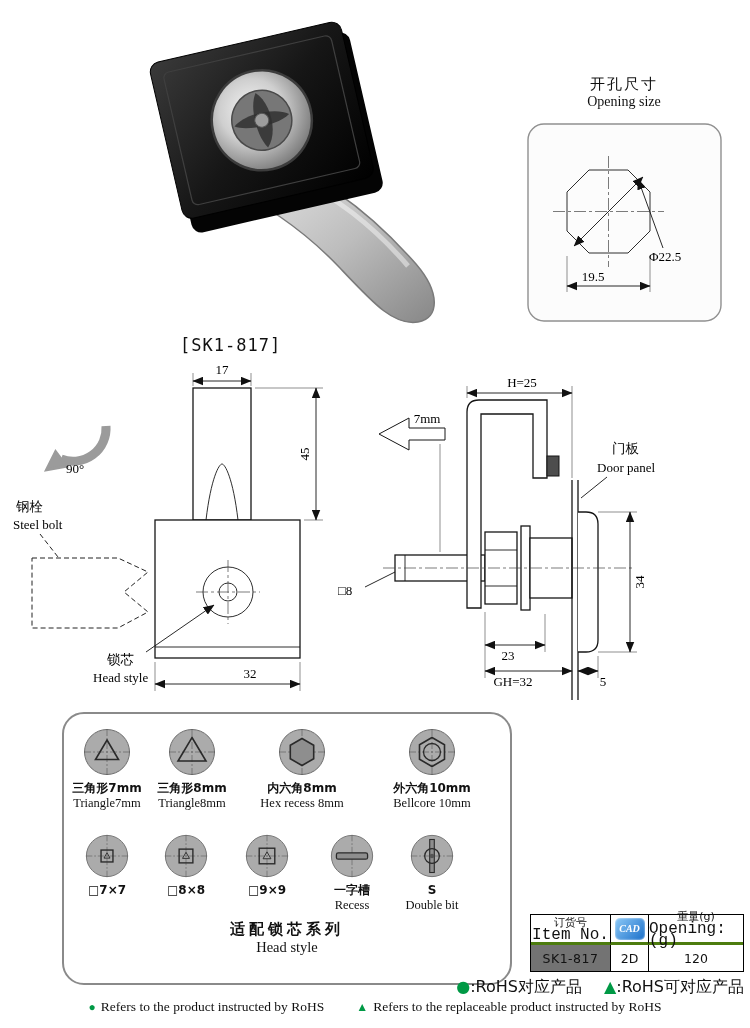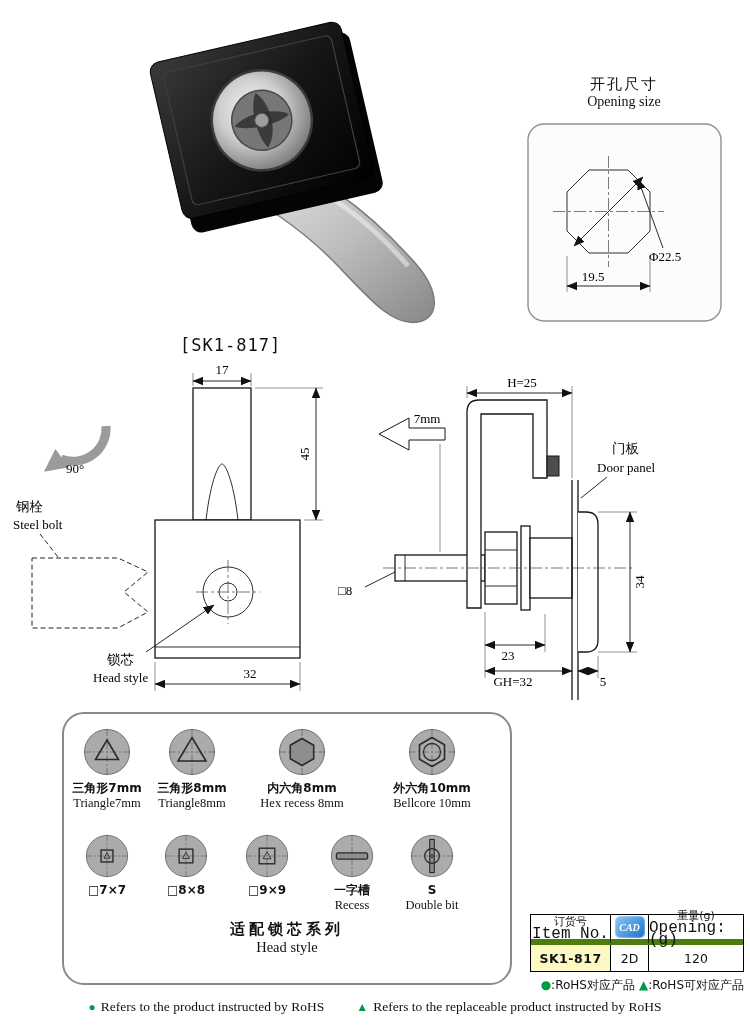--- a/index.html
+++ b/index.html
@@ -29,32 +29,32 @@
   .style-item{position:absolute;width:110px;text-align:center}
   .style-item svg{display:block;margin:0 auto}
   .style-item .l1{margin-top:5px;font-size:12px;line-height:15px;font-weight:bold}
   .style-item .l2{font-family:"Liberation Serif",serif;font-size:12.5px;line-height:14px}
   .panel-caption{position:absolute;left:0;top:206px;width:100%;text-align:center}
   .panel-caption .zh{font-size:15px;letter-spacing:4px;font-weight:bold}
   .panel-caption .en{font-family:"Liberation Serif",serif;font-size:14.5px}
 
   
   .order-table{display:grid;grid-template-columns:80px 38px 94px;border:1px solid #000;background:#fff}
-  .ot-cell{border-right:1px solid #000;border-bottom:6px solid #4d7c0f;display:flex;flex-direction:column;
+  .ot-cell{border-right:1px solid #000;border-bottom:3px solid #4d7c0f;display:flex;flex-direction:column;
            align-items:center;justify-content:center;height:30px}
   .ot-cell.lastcol{border-right:none}
   .ot-cell.datarow{height:26px;border-bottom:none;flex-direction:row;font-size:12.5px}
   .ot-zh{font-size:11px;line-height:13px}
   .ot-en{font-family:Liberation Mono, monospace;font-size:16px;line-height:12px}
-  .green-cell{background:#fef9c3;font-weight:bold;letter-spacing:.5px}
+  .green-cell{background:#737373;font-weight:normal;letter-spacing:.5px}
   .cad-badge{width:30px;height:22px;border-radius:5px;background:linear-gradient(135deg,#8cc9f7,#1a6fc9);
              color:#fff;font:italic bold 10px "Liberation Serif",serif;display:flex;align-items:center;justify-content:center;
              box-shadow:inset 0 0 2px #fff}
 
-  .notes{display:flex;gap:4px;font-size:12px}
+  .notes{display:flex;gap:22px;font-size:16px}
   .notes .bullet{color:#009945}
   .footer{width:750px;display:flex;justify-content:center;gap:32px;
           font-family:"Liberation Serif",serif;font-size:13.5px}
   .footer .bullet{color:#009945;font-size:12px}
   .footer .part{display:flex;align-items:center;gap:5px}
 </style>
 </head>
 <body>
 
 <div class="page">

